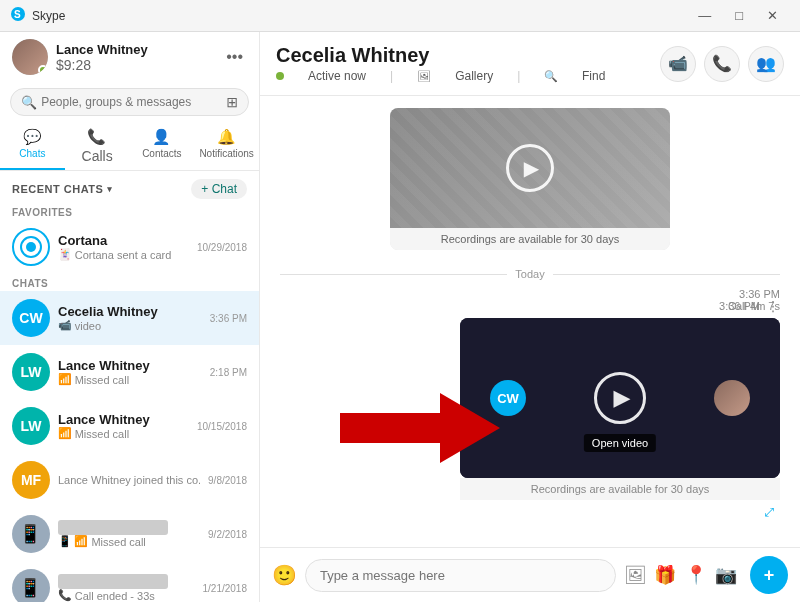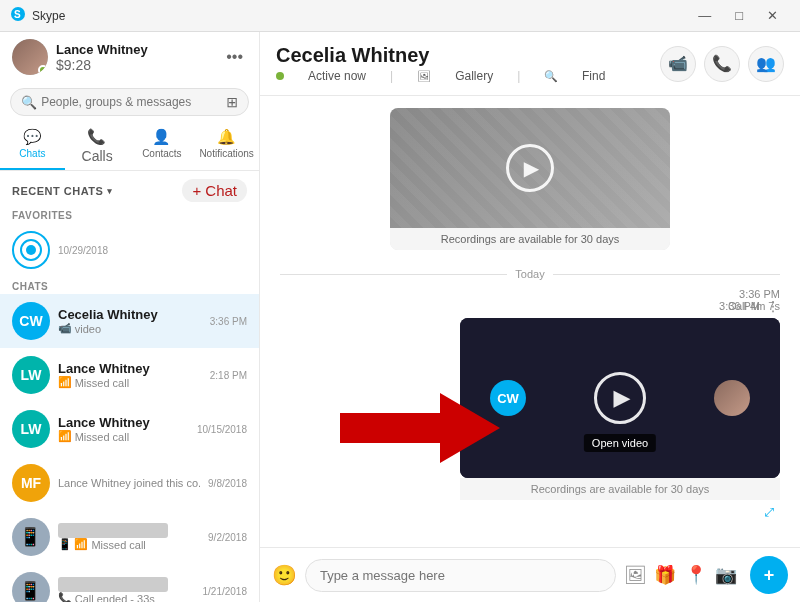--- a/index.html
+++ b/index.html
@@ -27,21 +27,21 @@
     .search-input-wrap input { border: none; background: transparent; font-size: 12px; color: #666; width: 100%; outline: none; }
 
     
     .nav-tabs { display: flex; border-bottom: 1px solid #e8e8e8; }
     .nav-tab { flex: 1; display: flex; flex-direction: column; align-items: center; padding: 6px 0; cursor: pointer; font-size: 10px; color: #666; gap: 2px; }
     .nav-tab.active { color: #00AFF0; border-bottom: 2px solid #00AFF0; }
 
     
     .section-header { display: flex; align-items: center; justify-content: space-between; padding: 8px 12px 4px; }
     .section-title { font-size: 11px; font-weight: 700; color: #555; letter-spacing: 0.5px; text-transform: uppercase; display: flex; align-items: center; gap: 4px; cursor: pointer; }
-    .add-chat-btn { display: flex; align-items: center; gap: 3px; font-size: 15px; color: #b91c1c; cursor: pointer; background: #f0f0f0; border-radius: 12px; padding: 3px 10px; }
+    .add-chat-btn { display: flex; align-items: center; gap: 3px; font-size: 12px; color: #0f766e; cursor: pointer; background: #f0f0f0; border-radius: 12px; padding: 3px 10px; }
 
     
     .favorites-label { font-size: 10px; font-weight: 700; color: #888; padding: 4px 12px 2px; letter-spacing: 0.5px; text-transform: uppercase; }
 
     
     .chat-list { flex: 1; overflow-y: auto; }
     .chat-item { display: flex; align-items: center; padding: 8px 12px; cursor: pointer; gap: 8px; }
     .chat-item.active { background: #e8f4fc; }
     .chat-avatar { width: 38px; height: 38px; border-radius: 50%; display: flex; align-items: center; justify-content: center; font-size: 14px; font-weight: 700; color: #fff; flex-shrink: 0; position: relative; }
     .chat-avatar.blue { background: #00AFF0; }
@@ -175,20 +175,27 @@
 
       <div class="favorites-label">FAVORITES</div>
 
       <div class="chat-item">
         <div class="chat-avatar cortana">
           <svg viewBox="0 0 24 24" width="22" height="22">
               <circle cx="12" cy="12" r="10" fill="none" stroke="#00AFF0" stroke-width="2"></circle>
               <circle cx="12" cy="12" r="5" fill="#00AFF0"></circle>
             </svg>
         </div>
+        <div class="chat-info">
+          <div class="chat-name">Cortana</div>
+          <div class="chat-preview">
+            <span>🃏</span>
+            <span>Cortana sent a card</span>
+          </div>
+        </div>
         <div class="chat-time">10/29/2018</div>
       </div>
 
       <div class="favorites-label">CHATS</div>
 
       <div class="chat-item active">
         <div class="chat-avatar blue">CW</div>
         <div class="chat-info">
           <div class="chat-name">Cecelia Whitney</div>
           <div class="chat-preview">

